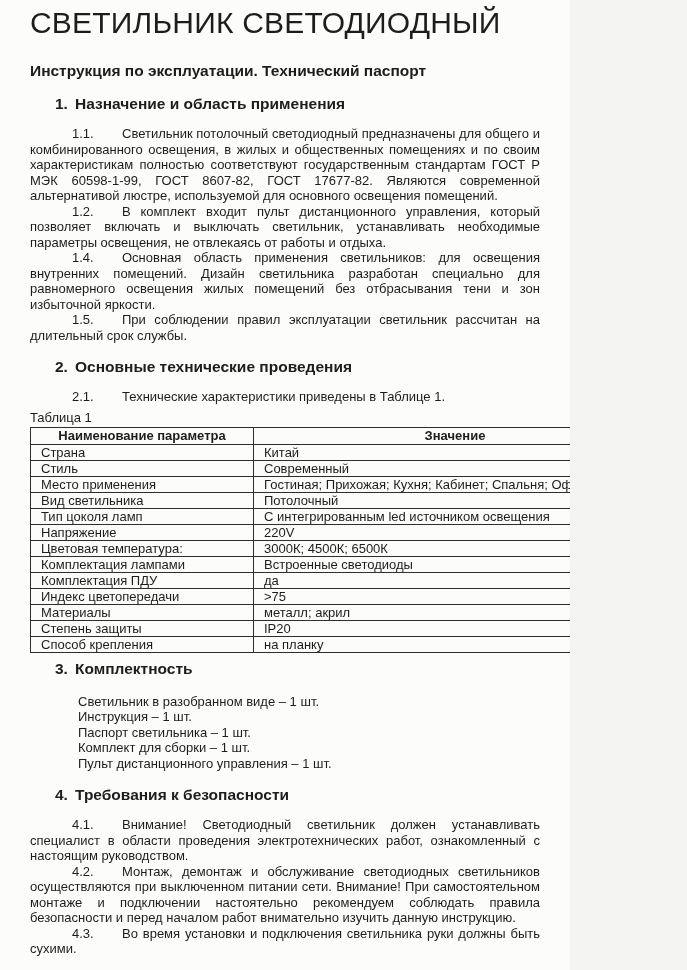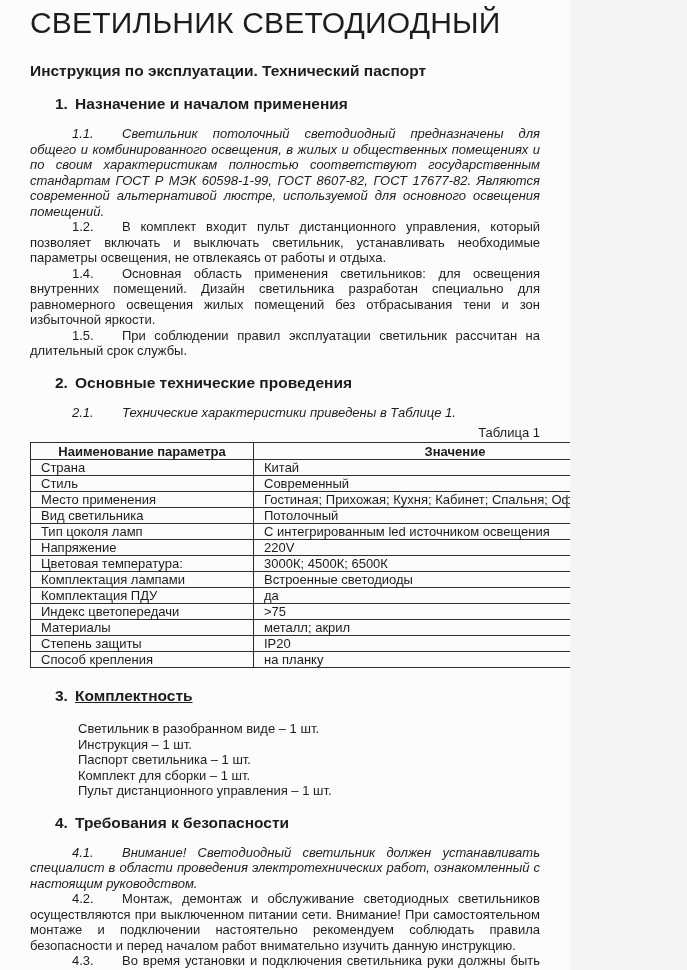--- a/index.html
+++ b/index.html
@@ -48,26 +48,26 @@
     font-size: 13px;
     line-height: 15.5px;
     text-align: justify;
     text-indent: 42px;
   }
   .para .pnum {
     display: inline-block;
     width: 50px;
     text-indent: 0;
   }
-  .gap-top { margin-top: 13px; font-style: italic; }
+  .gap-top { margin-top: 13px; }
   .tbl-caption {
     margin-top: 5px;
     font-size: 13px;
     line-height: 15px;
-    text-align: right;
+    text-align: left;
   }
   table.spec-table {
     width: 627px;
     margin-top: 2px;
     border-collapse: collapse;
     table-layout: fixed;
   }
   .spec-table th, .spec-table td {
     border: 1px solid #2e2e2e;
     font-size: 13px;
@@ -82,32 +82,32 @@
   .spec-table th {
     font-weight: 700;
     text-align: center;
     height: 16px;
   }
   .kit-list {
     margin: 16px 0 0 48px;
     font-size: 13px;
     line-height: 15.5px;
   }
-  .sec3-gap { margin-top: 19px; text-decoration: underline; }
+  .sec3-gap { margin-top: 7px; }
 </style>
 </head>
 <body>
 
 <div class="page">
 
   <h1 class="doc-title">СВЕТИЛЬНИК СВЕТОДИОДНЫЙ</h1>
   <div class="doc-subtitle">Инструкция по эксплуатации. Технический паспорт</div>
 
   <div class="sec-head">
-    <span class="sec-num">1.</span><span>Назначение и началом применения</span>
+    <span class="sec-num">1.</span><span>Назначение и область применения</span>
   </div>
   <p class="para gap-top"><span class="pnum">1.1.</span><span>Светильник потолочный светодиодный предназначены для общего и комбинированного освещения, в жилых и общественных помещениях и по своим характеристикам полностью соответствуют государственным стандартам ГОСТ Р МЭК 60598-1-99, ГОСТ 8607-82, ГОСТ 17677-82. Являются современной альтернативой люстре, используемой для основного освещения помещений.</span></p>
   <p class="para"><span class="pnum">1.2.</span><span>В комплект входит пульт дистанционного управления, который позволяет включать и выключать светильник, устанавливать необходимые параметры освещения, не отвлекаясь от работы и отдыха.</span></p>
   <p class="para"><span class="pnum">1.4.</span><span>Основная область применения светильников: для освещения внутренних помещений. Дизайн светильника разработан специально для равномерного освещения жилых помещений без отбрасывания тени и зон избыточной яркости.</span></p>
   <p class="para"><span class="pnum">1.5.</span><span>При соблюдении правил эксплуатации светильник рассчитан на длительный срок службы.</span></p>
 
   <div class="sec-head">
     <span class="sec-num">2.</span><span>Основные технические проведения</span>
   </div>
   <p class="para gap-top"><span class="pnum">2.1.</span><span>Технические характеристики приведены в Таблице 1.</span></p>

